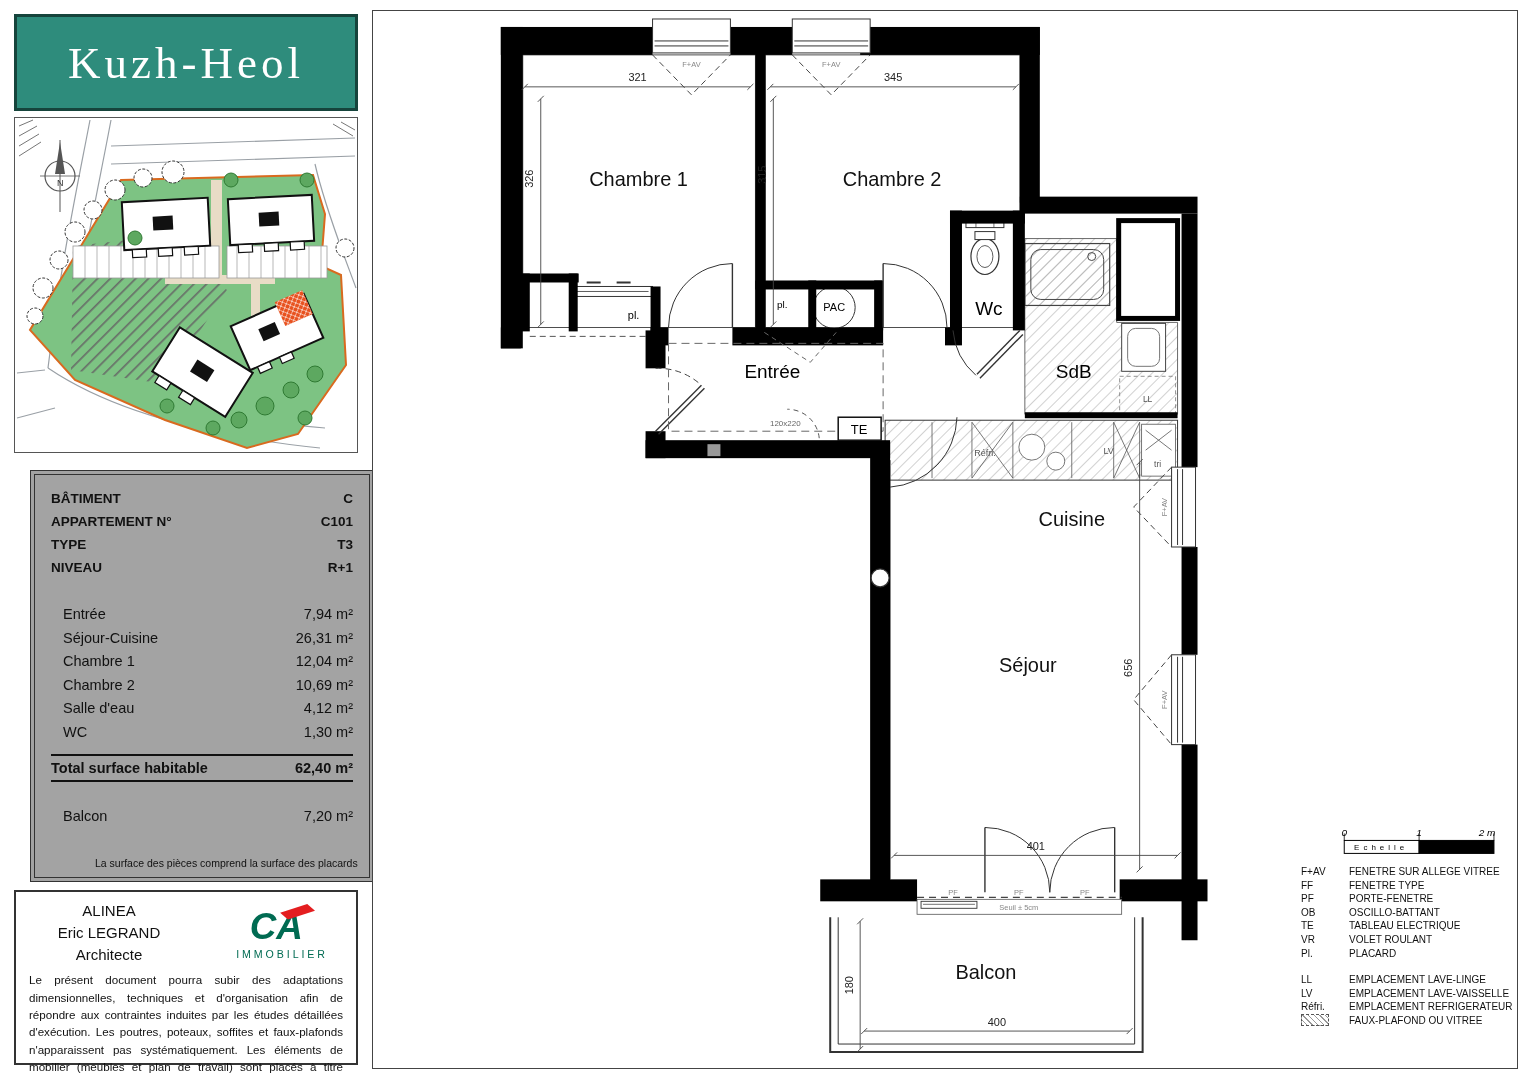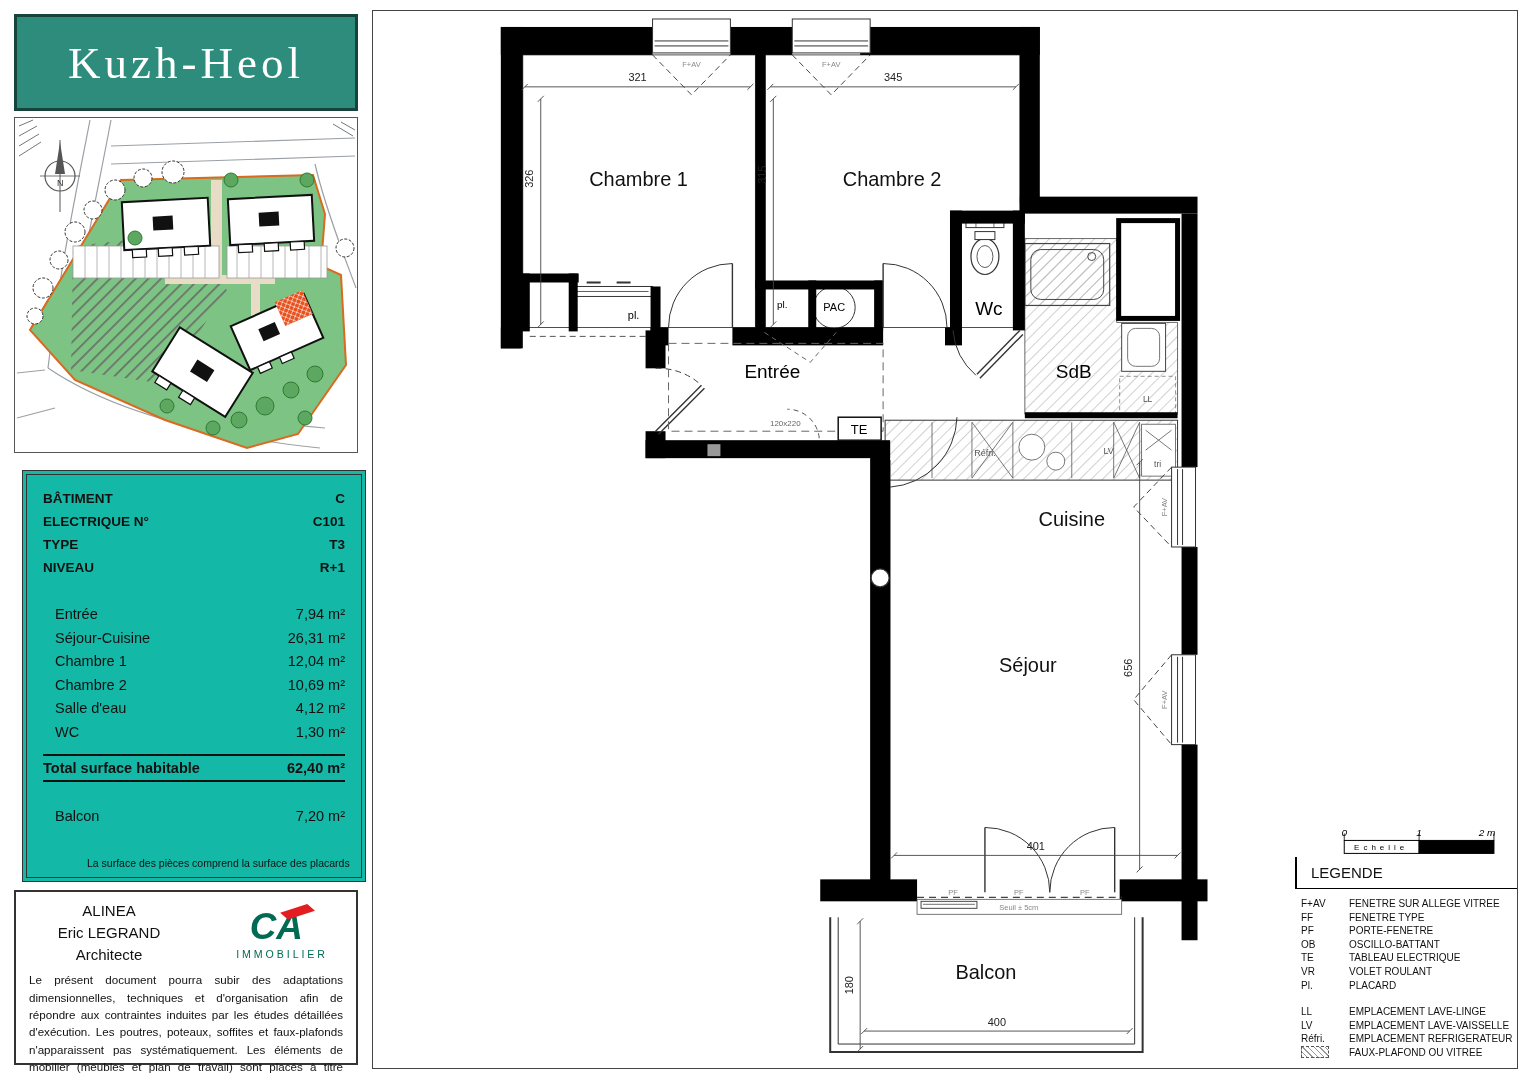--- a/index.html
+++ b/index.html
@@ -8,21 +8,21 @@
 
   
   #logo-box{left:14px;top:14px;width:344px;height:97px;background:#2E8C7C;border:3px solid #16443C;
             display:flex;align-items:center;justify-content:center;}
   #logo-box .t{color:#ffffff;font-family:"Liberation Serif",serif;font-size:45px;letter-spacing:4px;font-weight:400;}
 
   
   #site-box{left:14px;top:117px;width:344px;height:336px;border:1px solid #555;background:#fff;}
 
   
-  #info-box{left:22px;top:470px;width:344px;height:412px;border:1px solid #333;padding:3px;background:#14b8a6;}
+  #info-box{left:30px;top:470px;width:344px;height:412px;border:1px solid #333;padding:3px;background:#a3a3a3;}
   #info-inner{border:1px solid #333;width:100%;height:100%;box-sizing:border-box;position:relative;padding:12px 16px;}
   .inforow{display:flex;justify-content:space-between;font-weight:bold;font-size:13.5px;line-height:23px;}
   .areas{margin-top:24px;}
   .arearow{display:flex;justify-content:space-between;font-size:14.5px;line-height:23.5px;padding-left:12px;}
   .totalrow{display:flex;justify-content:space-between;font-weight:bold;font-size:14.5px;
             border-top:2px solid #111;border-bottom:2px solid #111;padding:4px 0;margin-top:10px;}
   .balcrow{display:flex;justify-content:space-between;font-size:14.5px;margin-top:26px;padding-left:12px;}
   #info-note{position:absolute;left:12px;bottom:8px;font-size:10.5px;margin-left:48px;}
 
   
@@ -174,21 +174,21 @@
     </svg>
   </div>
 
   <div id="info-box" class="abs">
     <div id="info-inner">
       <div class="inforow">
         <span>BÂTIMENT</span>
         <span>C</span>
       </div>
       <div class="inforow">
-        <span>ELECTRIQUE N°</span>
+        <span>APPARTEMENT N°</span>
         <span>C101</span>
       </div>
       <div class="inforow">
         <span>TYPE</span>
         <span>T3</span>
       </div>
       <div class="inforow">
         <span>NIVEAU</span>
         <span>R+1</span>
       </div>
@@ -475,21 +475,20 @@
         <text x="1048" y="827" font-size="10" font-style="italic" font-family="Liberation Serif,serif" text-anchor="middle">1</text>
         <text x="1116" y="827" font-size="10" font-style="italic" font-family="Liberation Serif,serif" text-anchor="middle">2 m</text>
         <rect x="973" y="831" width="75" height="13" fill="#fff" stroke="#000" stroke-width="1"></rect>
         <rect x="1048" y="831" width="75" height="13" fill="#000" stroke="#000" stroke-width="1"></rect>
         <text x="1010" y="841" font-size="8" letter-spacing="4" text-anchor="middle">Echelle</text>
         <path d="M973 824 V831 M1048 824 V831 M1123 824 V831" stroke="#000" stroke-width="0.8"></path>
       </g>
     </svg>
 
     <div id="legend">
-      <div id="legend-title">LEGENDE</div>
       <div class="leg-rows">
         <div class="leg-row">
           <span class="ab">F+AV</span>
           <span>FENETRE SUR ALLEGE VITREE</span>
         </div>
         <div class="leg-row">
           <span class="ab">FF</span>
           <span>FENETRE TYPE</span>
         </div>
         <div class="leg-row">

